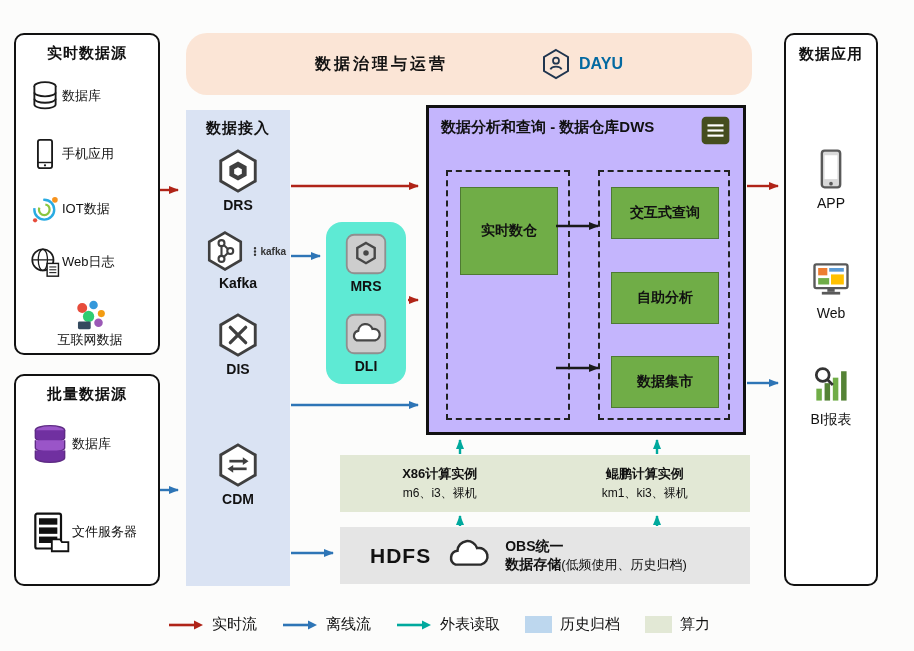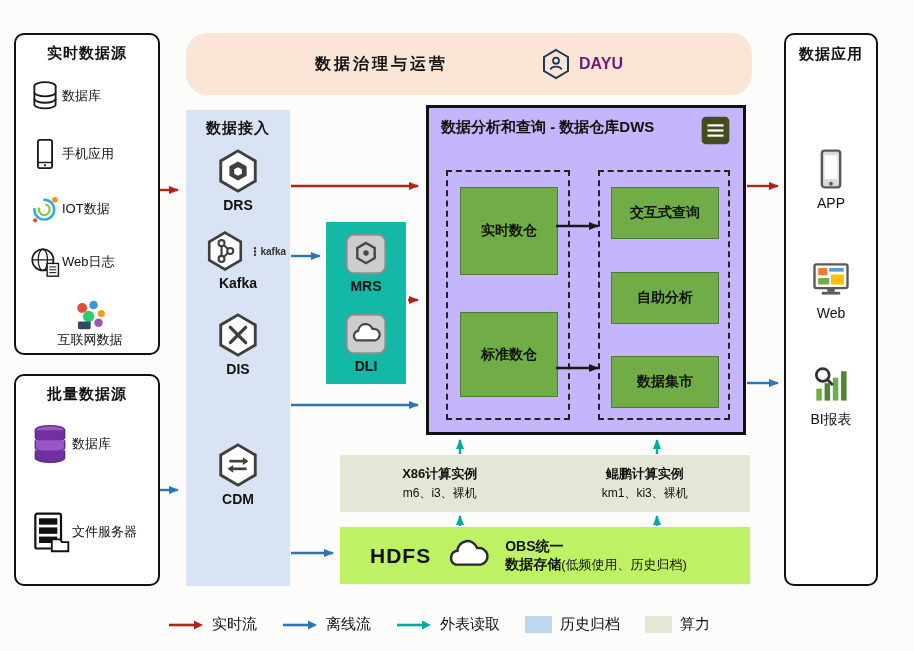--- a/index.html
+++ b/index.html
@@ -5,41 +5,41 @@
   html,body{margin:0;padding:0;background:#ffffff;}
   .canvas{position:relative;width:914px;height:651px;background:#fcfcfb;
           font-family:"Liberation Sans","DejaVu Sans",sans-serif;color:#111;overflow:hidden;}
   .abs{position:absolute;}
   .outline-box{border:2px solid #111;border-radius:10px;background:#fff;box-sizing:border-box;}
   .box-title{font-weight:bold;font-size:15px;text-align:center;letter-spacing:1px;}
   .src-row{position:absolute;left:12px;right:6px;display:flex;align-items:center;gap:0;}
   .src-label{font-size:13px;line-height:1.3;}
   .banner{background:#fbe5d6;display:flex;align-items:center;justify-content:center;gap:92px;box-sizing:border-box;border-radius:21px;}
   .banner-title{font-weight:bold;font-size:16px;letter-spacing:3px;}
-  .dayu{display:flex;align-items:center;gap:7px;font-weight:bold;font-size:16px;color:#701a75;}
+  .dayu{display:flex;align-items:center;gap:7px;font-weight:bold;font-size:16px;color:#0369a1;}
   .ingest{background:#dae3f3;box-sizing:border-box;}
   .ingest-title{position:absolute;top:9px;left:0;right:0;}
   .ingest-item{position:absolute;left:0;width:100%;display:flex;flex-direction:column;align-items:center;}
   .ingest-item .lbl{font-weight:bold;font-size:14px;margin-top:3px;}
   .kafka-brand{position:absolute;right:4px;top:16px;display:flex;align-items:center;gap:2px;
                font-weight:bold;font-size:10px;color:#333;}
-  .proc{background:#14b8a6;box-sizing:border-box;}
+  .proc{background:#5eead4;box-sizing:border-box;border-radius:16px;}
   .proc-item{position:absolute;left:0;width:100%;display:flex;flex-direction:column;align-items:center;}
   .proc-item .lbl{font-weight:bold;font-size:14px;margin-top:2px;}
   .dws{background:#c4b5fd;border:3px solid #111;box-sizing:border-box;}
   .dws-title{position:absolute;top:10px;left:12px;font-weight:bold;font-size:15px;}
   .dws-doc{position:absolute;top:5px;right:10px;}
   .dashed-group{position:absolute;border:2px dashed #222;box-sizing:border-box;}
   .green-box{position:absolute;background:#70ad47;border:1px solid #4e7a33;display:flex;align-items:center;
              justify-content:center;font-weight:bold;font-size:14px;color:#111;text-align:center;box-sizing:border-box;}
   .compute{background:#e2e8d5;display:flex;align-items:center;justify-content:space-around;box-sizing:border-box;}
   .compute .grp{text-align:center;}
   .compute .t{font-weight:bold;font-size:13px;}
   .compute .s{font-size:12px;margin-top:2px;}
-  .storage{background:#bef264;display:flex;align-items:center;gap:14px;padding-left:30px;box-sizing:border-box;}
+  .storage{background:#e5e5e5;display:flex;align-items:center;gap:14px;padding-left:30px;box-sizing:border-box;}
   .hdfs{font-weight:bold;font-size:21px;letter-spacing:1px;}
   .obs .l1{font-weight:bold;font-size:14px;}
   .obs .l2{font-size:13px;}
   .obs .l2 .b{font-weight:bold;font-size:14px;}
   .apps-item{position:absolute;left:0;width:100%;display:flex;flex-direction:column;align-items:center;}
   .apps-item .lbl{font-size:14px;margin-top:4px;}
   .legend{position:absolute;left:168px;top:615px;display:flex;align-items:center;gap:25px;}
   .legend .item{display:flex;align-items:center;gap:8px;font-size:15px;}
   .swatch{width:27px;height:17px;display:inline-block;}
   .arrows{position:absolute;left:0;top:0;pointer-events:none;z-index:6;}
@@ -209,23 +209,20 @@
     <div class="dws-title">数据分析和查询 - 数据仓库DWS</div>
     <svg class="dws-doc" viewBox="0 0 48 48" width="35" height="35">
       <rect x="5" y="5" width="38" height="38" rx="6" fill="#454d1f"></rect>
       <line x1="13" y1="17" x2="35" y2="17" stroke="#fff" stroke-width="3"></line>
       <line x1="13" y1="24" x2="35" y2="24" stroke="#fff" stroke-width="3"></line>
       <line x1="13" y1="31" x2="35" y2="31" stroke="#fff" stroke-width="3"></line>
     </svg>
     <div class="dashed-group" style="left:17px;top:62px;width:124px;height:250px;">
       <div class="green-box" style="left:12px;top:15px;width:98px;height:88px;">
         <span>实时数仓</span>
-      </div>
-      <div class="green-box" style="left:12px;top:140px;width:98px;height:85px;">
-        <span>标准数仓</span>
       </div>
     </div>
     <div class="dashed-group" style="left:169px;top:62px;width:132px;height:250px;">
       <div class="green-box" style="left:11px;top:15px;width:108px;height:52px;">
         <span>交互式查询</span>
       </div>
       <div class="green-box" style="left:11px;top:100px;width:108px;height:52px;">
         <span>自助分析</span>
       </div>
       <div class="green-box" style="left:11px;top:184px;width:108px;height:52px;">

